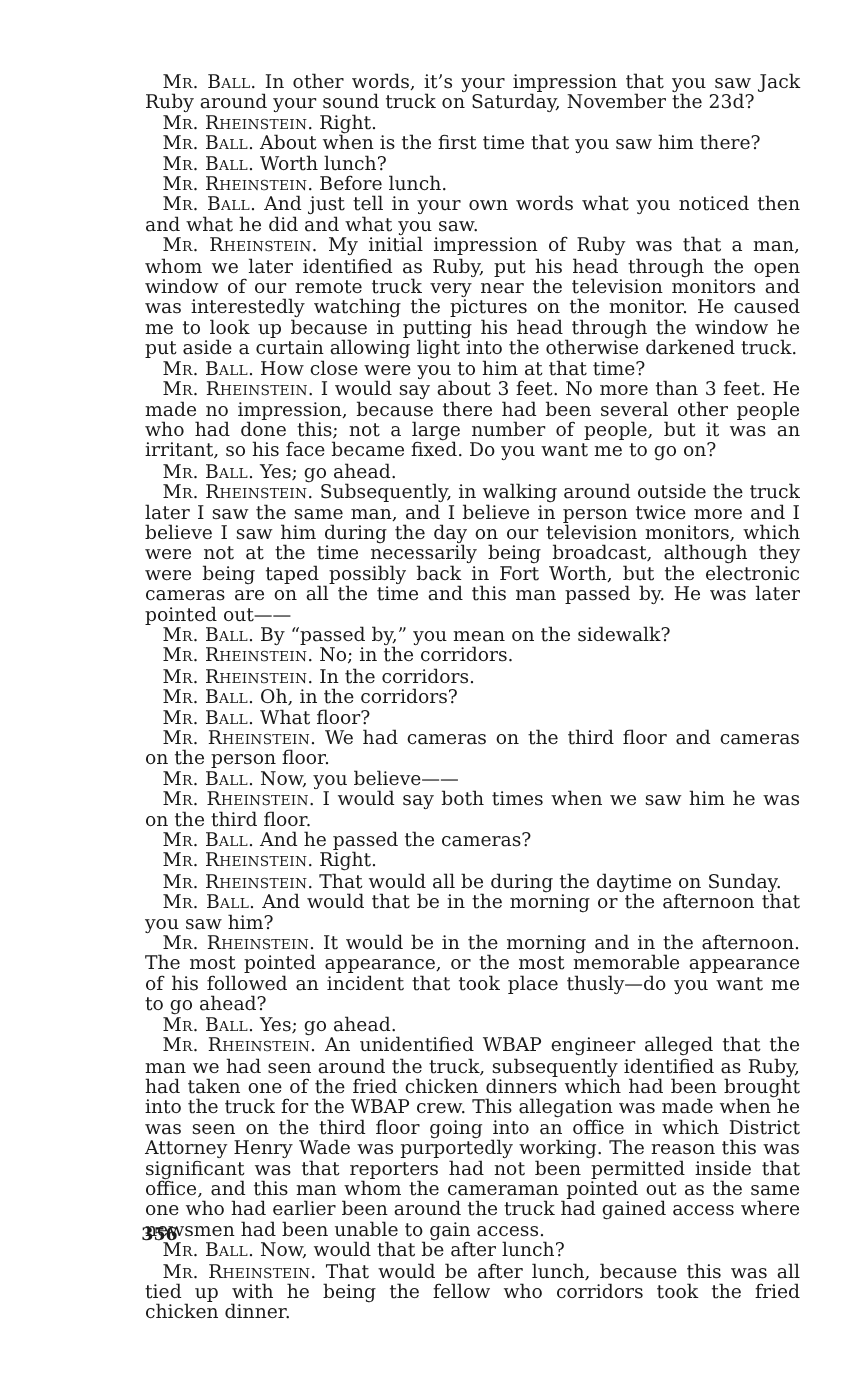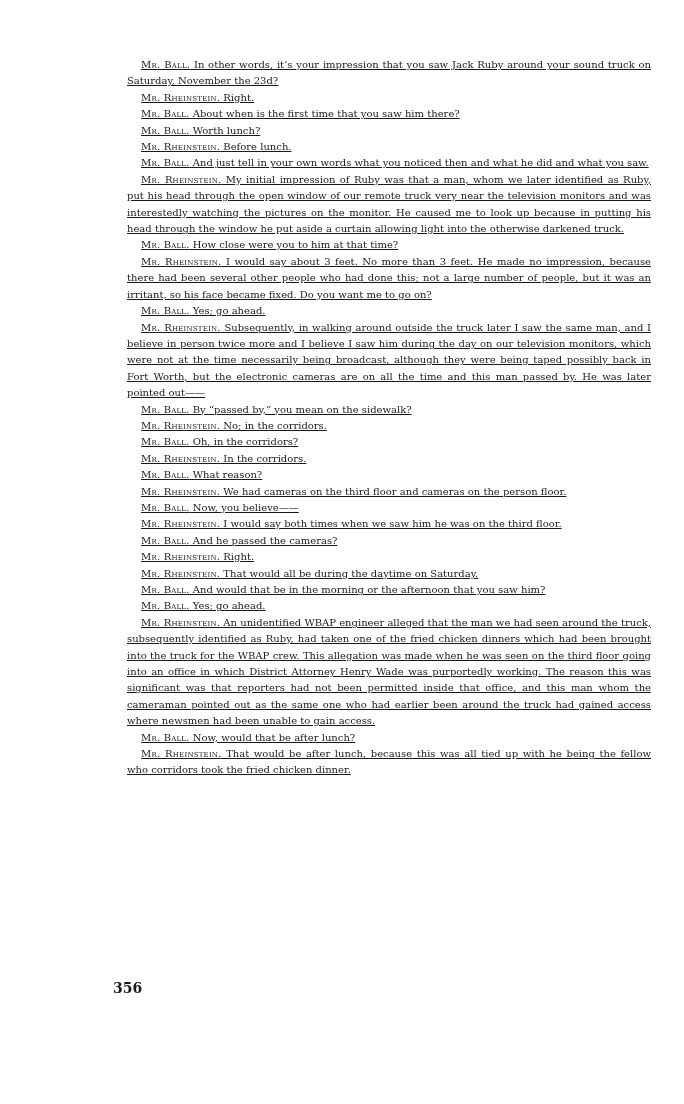--- a/index.html
+++ b/index.html
@@ -1,27 +1,26 @@
 <!DOCTYPE html>
 <html><head>
   <meta charset="utf-8">
   <style>
     html, body { margin: 0; padding: 0; background: #ffffff; }
     body { width: 684px; height: 1104px; position: relative; overflow: hidden; }
     .page {
       position: absolute;
-      left: 127px;
+      left: 116px;
       top: 57px;
       width: 524px;
       font-family: "DejaVu Serif", "Liberation Serif", serif;
-      font-size: 10px;
+      font-size: 15px;
       line-height: 16.4px;
       color: #1a1a1a;
       text-align: justify;
-      text-decoration: underline;
     }
     .para { margin: 0; text-indent: 14px; hyphens: manual; }
     .speaker { font-variant: small-caps; letter-spacing: 0.2px; }
     .page-number {
       position: absolute;
       left: 113px;
       top: 980px;
       font-family: "DejaVu Serif", "Liberation Serif", serif;
       font-size: 14px;
       font-weight: bold;
@@ -38,28 +37,29 @@
     <p class="para"><span class="speaker">Mr. Ball.</span><span> Worth lunch?</span></p>
     <p class="para"><span class="speaker">Mr. Rheinstein.</span><span> Before lunch.</span></p>
     <p class="para"><span class="speaker">Mr. Ball.</span><span> And just tell in your own words what you noticed then and what he did and what you saw.</span></p>
     <p class="para"><span class="speaker">Mr. Rheinstein.</span><span> My initial impression of Ruby was that a man, whom we later identified as Ruby, put his head through the open window of our remote truck very near the television monitors and was interestedly watching the pic­tures on the monitor. He caused me to look up because in putting his head through the window he put aside a curtain allowing light into the otherwise darkened truck.</span></p>
     <p class="para"><span class="speaker">Mr. Ball.</span><span> How close were you to him at that time?</span></p>
     <p class="para"><span class="speaker">Mr. Rheinstein.</span><span> I would say about 3 feet. No more than 3 feet. He made no impression, because there had been several other people who had done this; not a large number of people, but it was an irritant, so his face became fixed. Do you want me to go on?</span></p>
     <p class="para"><span class="speaker">Mr. Ball.</span><span> Yes; go ahead.</span></p>
     <p class="para"><span class="speaker">Mr. Rheinstein.</span><span> Subsequently, in walking around outside the truck later I saw the same man, and I believe in person twice more and I believe I saw him during the day on our television monitors, which were not at the time necessarily being broadcast, although they were being taped possibly back in Fort Worth, but the electronic cameras are on all the time and this man passed by. He was later pointed out——</span></p>
     <p class="para"><span class="speaker">Mr. Ball.</span><span> By “passed by,” you mean on the sidewalk?</span></p>
     <p class="para"><span class="speaker">Mr. Rheinstein.</span><span> No; in the corridors.</span></p>
+    <p class="para"><span class="speaker">Mr. Rheinstein.</span><span> In the corridors.</span></p>
     <p class="para"><span class="speaker">Mr. Ball.</span><span> Oh, in the corridors?</span></p>
-    <p class="para"><span class="speaker">Mr. Rheinstein.</span><span> In the corridors.</span></p>
-    <p class="para"><span class="speaker">Mr. Ball.</span><span> What reason?</span></p>
+    <p class="para"><span class="speaker">Mr. Ball.</span><span> What floor?</span></p>
     <p class="para"><span class="speaker">Mr. Rheinstein.</span><span> We had cameras on the third floor and cameras on the person floor.</span></p>
     <p class="para"><span class="speaker">Mr. Ball.</span><span> Now, you believe——</span></p>
     <p class="para"><span class="speaker">Mr. Rheinstein.</span><span> I would say both times when we saw him he was on the third floor.</span></p>
     <p class="para"><span class="speaker">Mr. Ball.</span><span> And he passed the cameras?</span></p>
     <p class="para"><span class="speaker">Mr. Rheinstein.</span><span> Right.</span></p>
-    <p class="para"><span class="speaker">Mr. Rheinstein.</span><span> That would all be during the daytime on Saturday.</span></p>
+    <p class="para"><span class="speaker">Mr. Rheinstein.</span><span> That would all be during the daytime on Sunday.</span></p>
     <p class="para"><span class="speaker">Mr. Ball.</span><span> And would that be in the morning or the afternoon that you saw him?</span></p>
+    <p class="para"><span class="speaker">Mr. Rheinstein.</span><span> It would be in the morning and in the afternoon. The most pointed appearance, or the most memorable appearance of his followed an incident that took place thusly—do you want me to go ahead?</span></p>
     <p class="para"><span class="speaker">Mr. Ball.</span><span> Yes; go ahead.</span></p>
     <p class="para"><span class="speaker">Mr. Rheinstein.</span><span> An unidentified WBAP engineer alleged that the man we had seen around the truck, subsequently identified as Ruby, had taken one of the fried chicken dinners which had been brought into the truck for the WBAP crew. This allegation was made when he was seen on the third floor going into an office in which District Attorney Henry Wade was purportedly working. The reason this was significant was that reporters had not been per­mitted inside that office, and this man whom the cameraman pointed out as the same one who had earlier been around the truck had gained access where newsmen had been unable to gain access.</span></p>
     <p class="para"><span class="speaker">Mr. Ball.</span><span> Now, would that be after lunch?</span></p>
     <p class="para"><span class="speaker">Mr. Rheinstein.</span><span> That would be after lunch, because this was all tied up with he being the fellow who corridors took the fried chicken dinner.</span></p>
   </div>
 <div class="page-number">356</div>
 
 </body></html>

